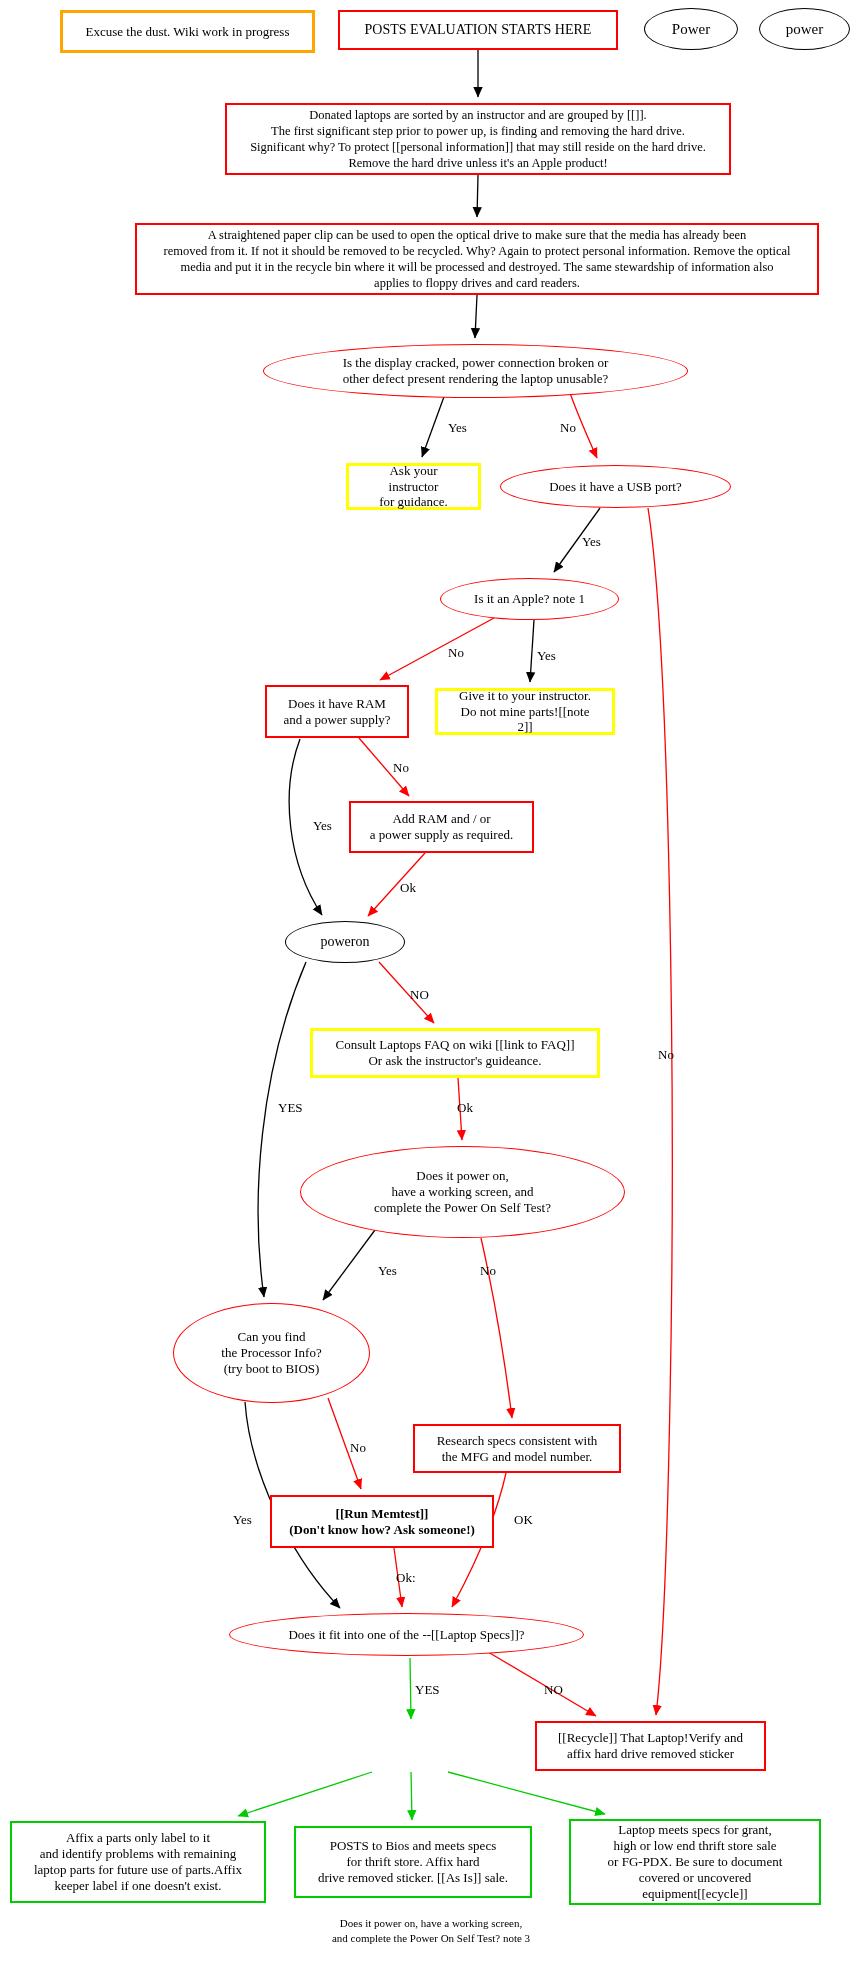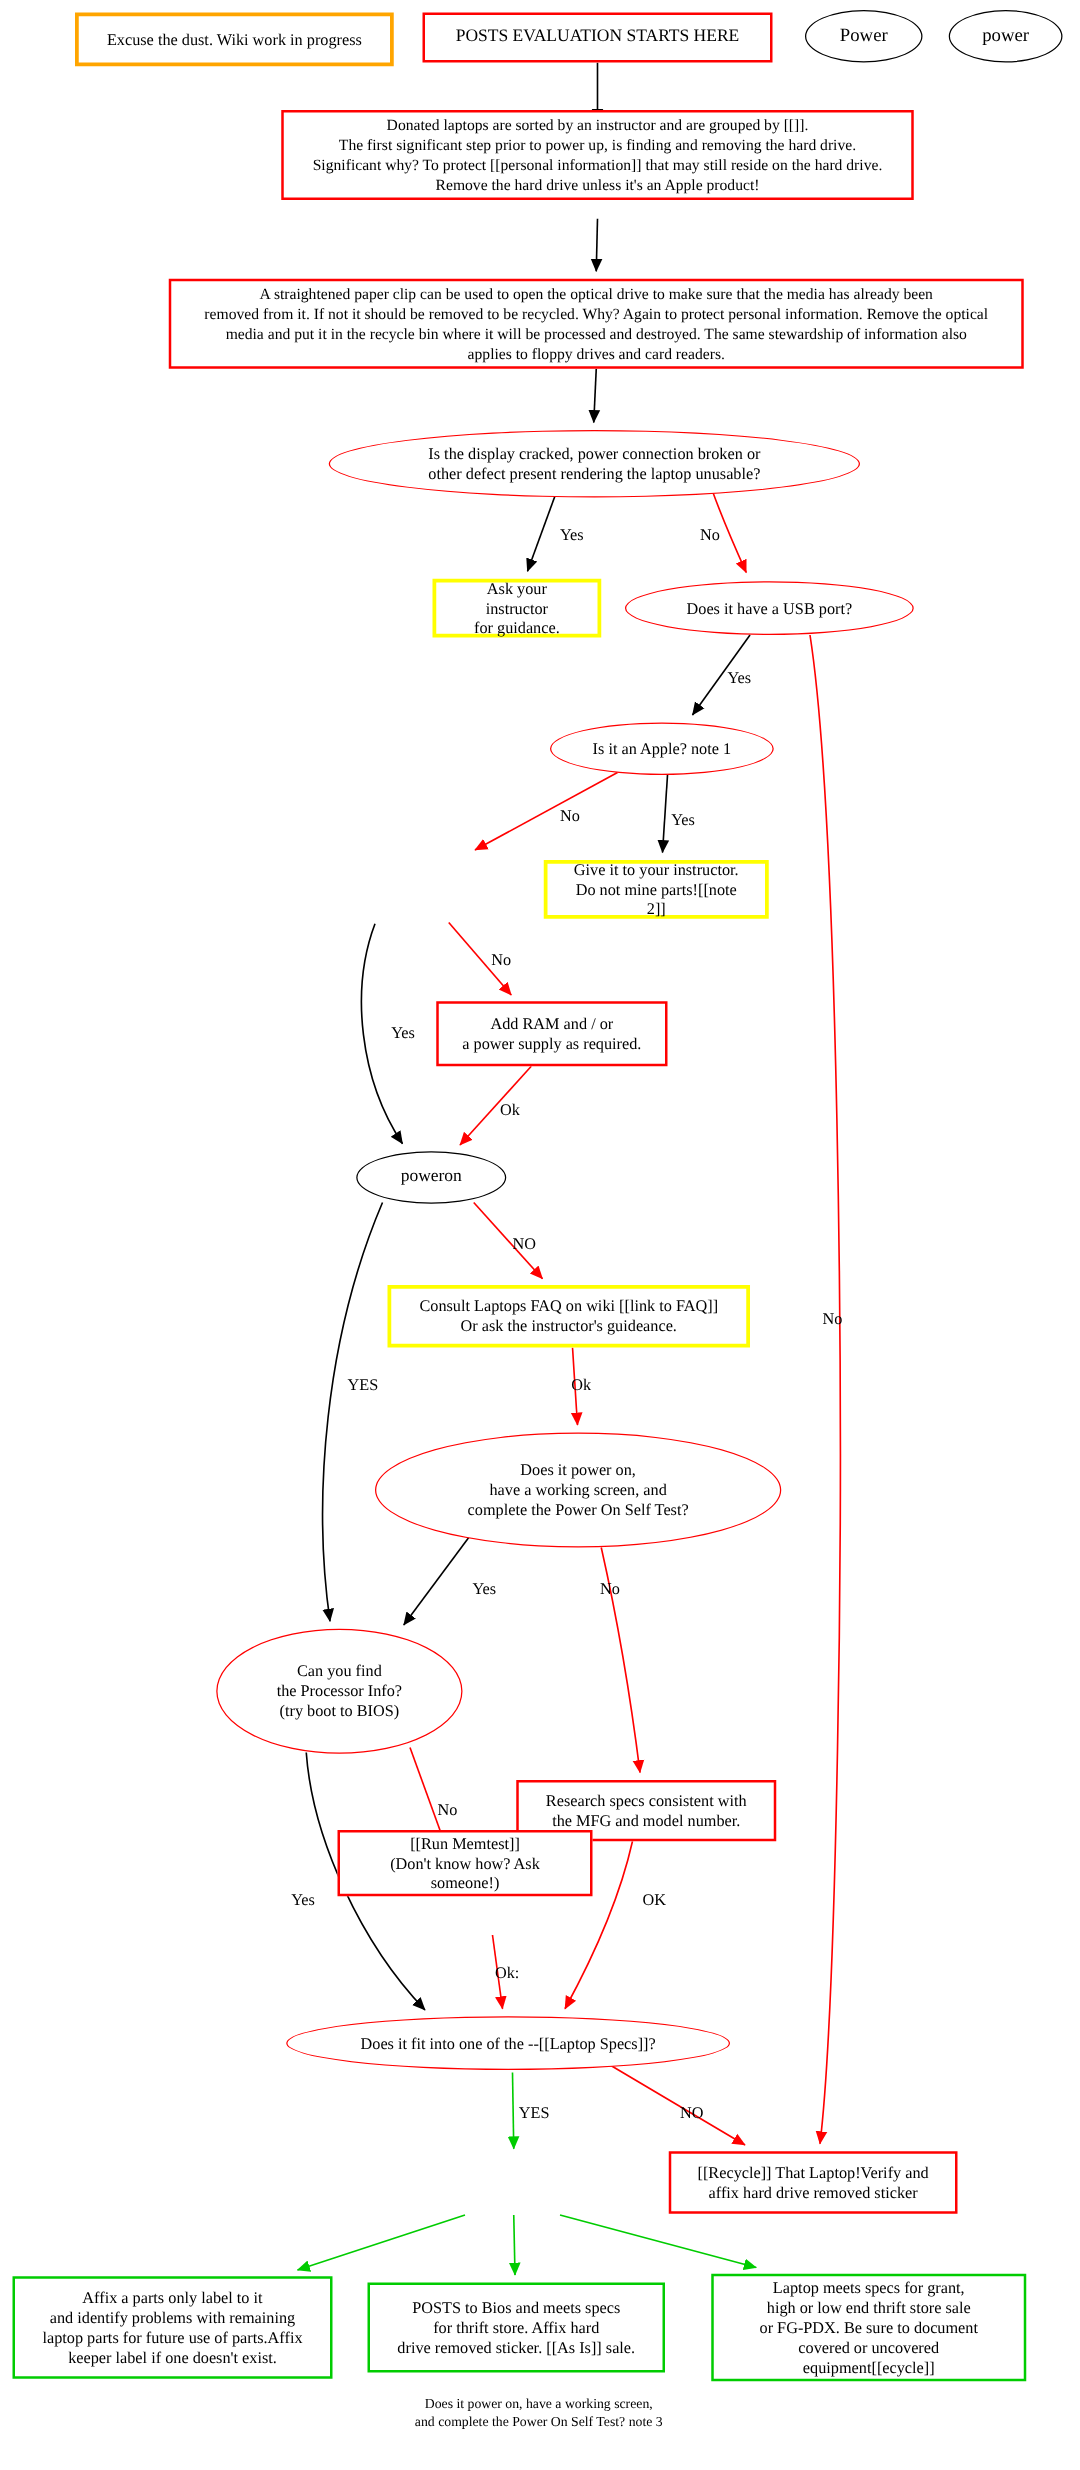--- a/index.html
+++ b/index.html
@@ -68,53 +68,55 @@
       <path d="M411,1772 L412,1820" stroke="#00cc00" marker-end="url(#m-green)"></path>
       <path d="M448,1772 L605,1814" stroke="#00cc00" marker-end="url(#m-green)"></path>
     </g>
   </svg>
 
   <div class="node box orange" style="left:60px;top:10px;width:255px;height:43px;">Excuse the dust. Wiki work in progress</div>
   <div class="node box big" style="left:338px;top:10px;width:280px;height:40px;">POSTS EVALUATION STARTS HERE</div>
   <div class="node ellipse black oval-label" style="left:644px;top:8px;width:94px;height:42px;">Power</div>
   <div class="node ellipse black oval-label" style="left:759px;top:8px;width:91px;height:42px;">power</div>
 
-  <div class="node box small" style="left:225px;top:88px;width:506px;height:72px;">Donated laptops are sorted by an instructor and are grouped by [[]].
+  <div class="node box small" style="left:225px;top:103px;width:506px;height:72px;">Donated laptops are sorted by an instructor and are grouped by [[]].
 The first significant step prior to power up, is finding and removing the hard drive.
 Significant why? To protect [[personal information]] that may still reside on the hard drive.
 Remove the hard drive unless it's an Apple product!</div>
   <div class="node box small" style="left:135px;top:223px;width:684px;height:72px;">A straightened paper clip can be used to open the optical drive to make sure  that the media has already been
 removed from it. If not it should be removed to be recycled. Why? Again to protect personal information. Remove the optical
 media and put it in the recycle bin where it will be processed and destroyed. The same stewardship of information also
 applies to floppy drives and card readers.</div>
 
   <div class="node ellipse" style="left:263px;top:344px;width:425px;height:54px;">Is the display cracked, power connection broken or
 other defect present rendering the laptop unusable?</div>
   <div class="node box yellow" style="left:346px;top:463px;width:135px;height:47px;">Ask your instructor
 for guidance.</div>
   <div class="node ellipse" style="left:500px;top:465px;width:231px;height:43px;">Does it have a USB port?</div>
   <div class="node ellipse" style="left:440px;top:578px;width:179px;height:42px;">Is it an Apple? note 1</div>
 
+  <div class="node box" style="left:265px;top:685px;width:144px;height:53px;">Does it have RAM
+and a power supply?</div>
   <div class="node box yellow" style="left:435px;top:688px;width:180px;height:47px;">Give it to your instructor.
 Do not mine parts![[note 2]]</div>
   <div class="node box" style="left:349px;top:801px;width:185px;height:52px;">Add RAM and / or
 a power supply as required.</div>
   <div class="node ellipse black big" style="left:285px;top:921px;width:120px;height:42px;">poweron</div>
 
   <div class="node box yellow" style="left:310px;top:1028px;width:290px;height:50px;">Consult Laptops FAQ on wiki [[link to FAQ]]
 Or ask the instructor's guideance.</div>
   <div class="node ellipse" style="left:300px;top:1146px;width:325px;height:92px;">Does it power on,
 have a working screen, and
 complete the Power On Self Test?</div>
   <div class="node ellipse" style="left:173px;top:1303px;width:197px;height:100px;">Can you find
 the Processor Info?
 (try boot to BIOS)</div>
   <div class="node box" style="left:413px;top:1424px;width:208px;height:49px;">Research specs consistent with
 the MFG and model number.</div>
-  <div class="node box" style="left:270px;top:1464px;width:204px;height:53px;">[[Run Memtest]]
+  <div class="node box" style="left:270px;top:1495px;width:224px;height:53px;font-weight:bold;">[[Run Memtest]]
 (Don't know how?  Ask someone!)</div>
   <div class="node ellipse" style="left:229px;top:1613px;width:355px;height:43px;">Does it fit into one of the --[[Laptop Specs]]?</div>
 
   <div class="node box" style="left:535px;top:1721px;width:231px;height:50px;">[[Recycle]] That Laptop!Verify and
 affix hard drive removed sticker</div>
 
   <div class="node box green" style="left:10px;top:1821px;width:256px;height:82px;">Affix a parts only label to it
 and identify problems with remaining
 laptop parts for future use of parts.Affix
 keeper label if one doesn't exist.</div>

